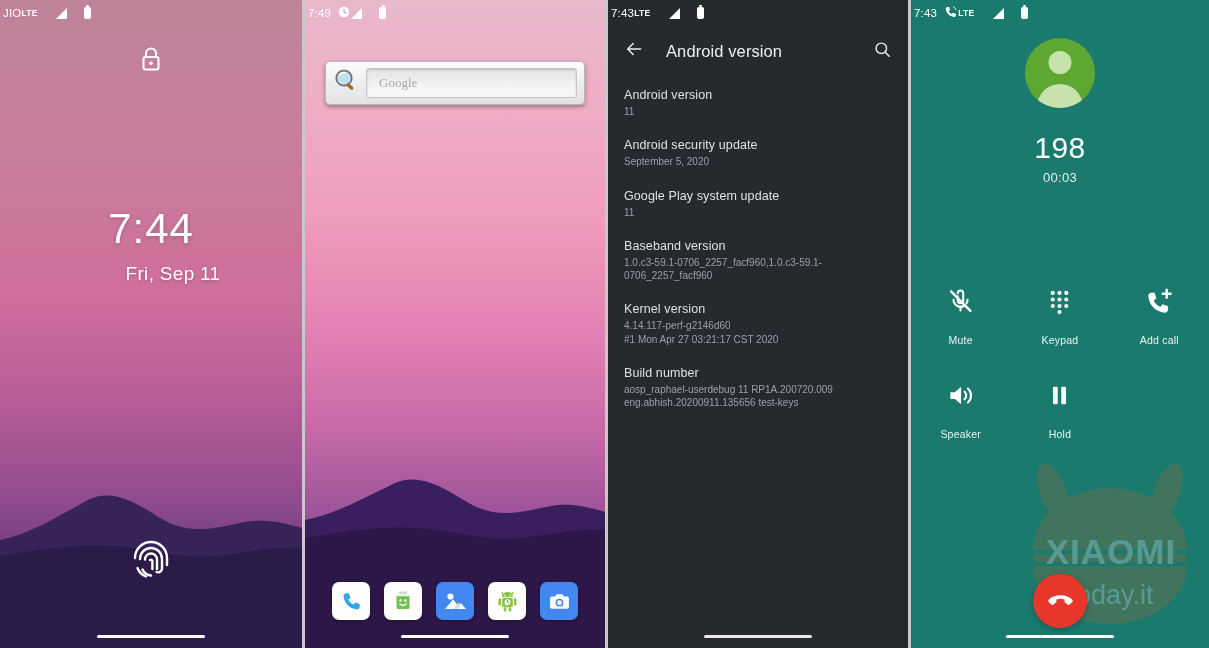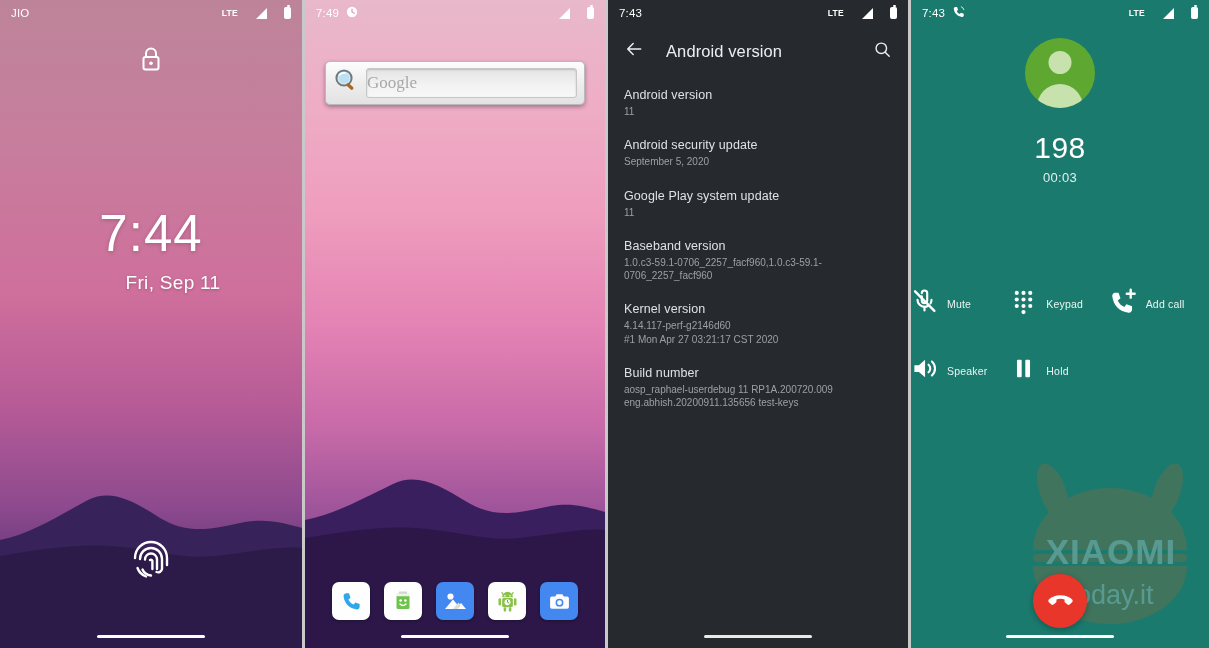--- a/index.html
+++ b/index.html
@@ -12,22 +12,22 @@
   .strip { display: flex; width: 1209px; height: 648px; gap: 3px; background: #c9c9c9; }
   .panel { position: relative; height: 648px; overflow: hidden; }
   .p1 { width: 302px; }
   .p2 { width: 300px; }
   .p3 { width: 300px; }
   .p4 { width: 298px; }
 
   
   .statusbar {
     position: absolute; top: 0; left: 0; right: 0; height: 26px;
-    display: flex; align-items: center; justify-content: space-between;
-    padding: 0 11px; z-index: 30;
+    display: flex; align-items: center; justify-content: flex-start;
+    padding: 0 3px; z-index: 30;
     font-size: 11.5px; color: #fff; letter-spacing: .2px;
   }
   .sb-left { display: flex; align-items: center; gap: 7px; }
   .sb-right { display: flex; align-items: center; gap: 17px; }
   .lte { font-size: 8.5px; letter-spacing: .3px; font-weight: 700; }
   .sig { width: 12px; height: 11px; position: relative; }
   .sig:after {
     content: ""; position: absolute; right: 0; bottom: 0;
     width: 0; height: 0; border-style: solid;
     border-width: 0 0 11px 11px; border-color: transparent transparent #fff transparent;
@@ -58,21 +58,21 @@
     width: 108px; height: 3.5px; background: #fff; border-radius: 2px; z-index: 25;
   }
   .homebar.dark { background: #e9e9e9; }
 
   
   .lock-icon { position: absolute; top: 46px; left: 50%; transform: translateX(-50%); }
   .clock {
     position: absolute; top: 208px; left: 0; right: 0; text-align: center; color: #fff;
   }
   .clock .time {
-    font-size: 51px; font-weight: 300; letter-spacing: 1px; line-height: 1;
+    font-size: 42px; font-weight: 300; letter-spacing: 1px; line-height: 1;
     text-shadow: 0 1px 4px rgba(0,0,0,.22);
   }
   .clock .date {
     font-size: 19px; font-weight: 400; margin-top: 13px; letter-spacing: .3px;
     text-shadow: 0 1px 3px rgba(0,0,0,.25);
     margin-left: 44px;
   }
   .fp { position: absolute; bottom: 62px; left: 50%; transform: translateX(-50%); }
 
   
@@ -81,22 +81,22 @@
     background: linear-gradient(180deg,#fdfdfd 0%,#ededed 52%,#e2e2e2 100%);
     border: 1px solid #b9b9b9; border-radius: 5px;
     box-shadow: 0 2px 4px rgba(0,0,0,.33), inset 0 1px 0 #fff;
     display: flex; align-items: center; padding: 0 7px; gap: 7px;
   }
   .gwidget .qbox {
     flex: 1; height: 30px; border-radius: 3px;
     background: linear-gradient(180deg,#e4e4e4 0%,#f3f3f3 60%,#f7f7f7 100%);
     border: 1px solid #c6c6c6;
     box-shadow: inset 0 1px 2px rgba(0,0,0,.18);
-    display: flex; align-items: center; padding-left: 0;
-    color: #a8a8a8; font-family: "Liberation Serif", serif; font-size: 17px;
+    display: flex; align-items: center; padding-left: 12px;
+    color: #a8a8a8; font-family: "Liberation Serif", serif; font-size: 13px;
   }
   .dock {
     position: absolute; bottom: 28px; left: 0; right: 0;
     display: flex; justify-content: center; gap: 14px;
   }
   .appicon {
     width: 38px; height: 38px; border-radius: 7px;
     display: flex; align-items: center; justify-content: center;
     box-shadow: 0 1px 3px rgba(0,0,0,.3);
   }
@@ -135,21 +135,21 @@
     color: #fff; font-size: 30px; font-weight: 300; letter-spacing: .5px;
   }
   .calltimer {
     position: absolute; top: 170px; left: 0; right: 0; text-align: center;
     color: #e2f0ed; font-size: 13px; letter-spacing: .3px;
   }
   .ctrls {
     position: absolute; top: 288px; left: 0; right: 0;
     display: grid; grid-template-columns: repeat(3,1fr); row-gap: 36px;
   }
-  .ctrl { display: flex; flex-direction: row; align-items: center; gap: 9px; }
+  .ctrl { display: flex; flex-direction: column; align-items: center; gap: 15px; }
   .ctrl .lbl { color: #eaf4f2; font-size: 10.5px; letter-spacing: .2px; }
   .ctrl.empty { visibility: hidden; }
   .watermark {
     position: absolute; bottom: 18px; right: -2px; width: 196px; height: 172px;
     opacity: .34; pointer-events: none;
   }
   .endcall {
     position: absolute; bottom: 20px; left: 50%; transform: translateX(-50%);
     width: 54px; height: 54px; border-radius: 50%; background: #e8372a;
     display: flex; align-items: center; justify-content: center;

